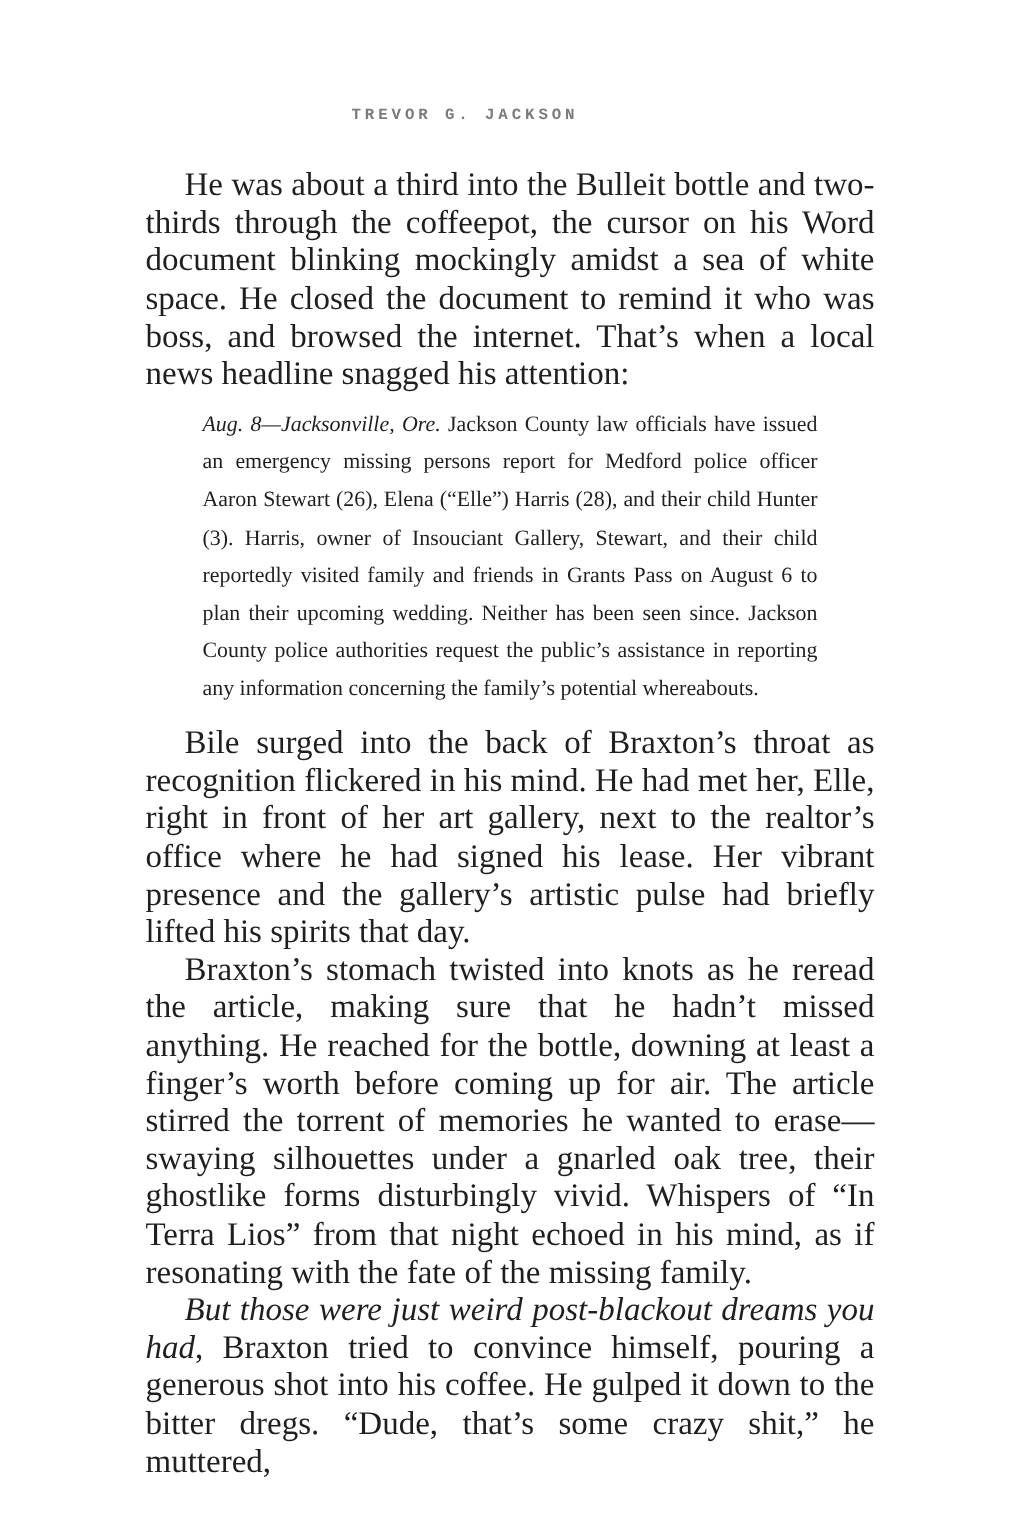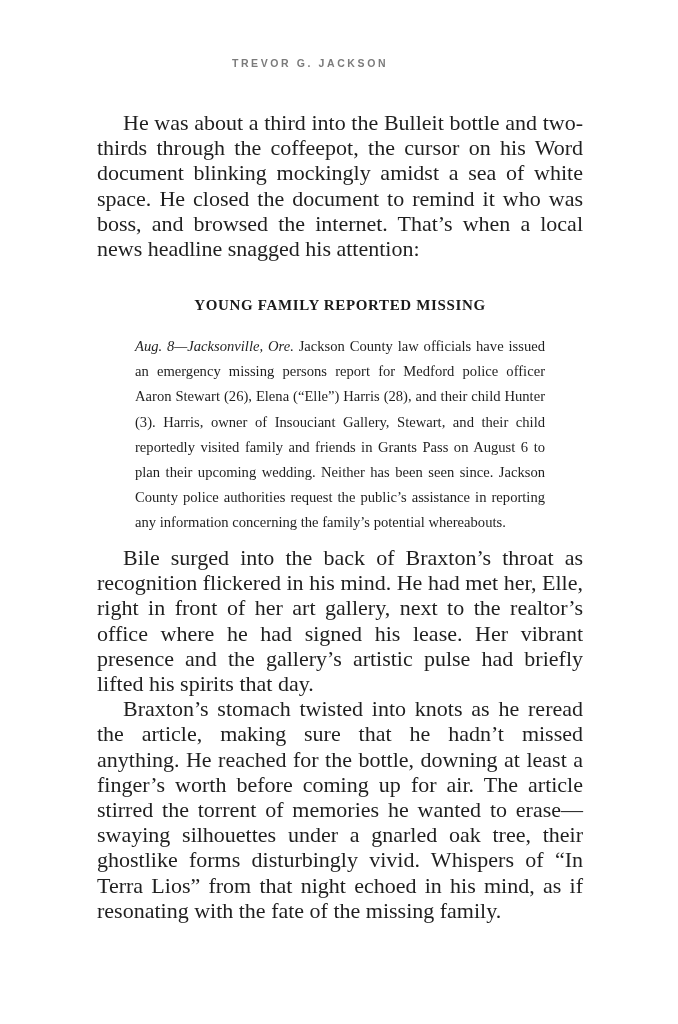--- a/index.html
+++ b/index.html
@@ -21,25 +21,25 @@
     top: 0;
     left: 0;
     width: 678px;
     height: 1024px;
     background: #ffffff;
   }
 
   
   .running-head {
     position: absolute;
-    top: 56px;
+    top: 70px;
     left: 0;
     width: 620px;
     text-align: center;
-    font-family: Liberation Sans, sans-serif;
+    font-family: Liberation Mono, monospace;
     font-weight: bold;
     font-size: 10.5px;
     letter-spacing: 2.6px;
     color: #7b7b7b;
     text-transform: uppercase;
     line-height: 14px;
     white-space: nowrap;
   }
 
   
@@ -121,29 +121,27 @@
 <body>
 
 <div class="page">
 
   <div class="running-head">TREVOR G. JACKSON</div>
 
   <div class="textblock">
 
     <p class="body-para indent">He was about a third into the Bulleit bottle and two-thirds through the coffeepot, the cursor on his Word document blinking mockingly amidst a sea of white space. He closed the document to remind it who was boss, and browsed the internet. That’s when a local news headline snagged his attention:</p>
 
-    <div class="headline-wrap">
-      <p class="article-headline">YOUNG FAMILY REPORTED MISSING</p>
-    </div>
 
     <div class="blockquote">
       <p><span class="dateline">Aug. 8—Jacksonville, Ore.</span><span> Jackson County law officials have issued an emergency missing persons report for Medford police officer Aaron Stewart (26), Elena (“Elle”) Harris (28), and their child Hunter (3). Harris, owner of Insouciant Gallery, Stewart, and their child reportedly visited family and friends in Grants Pass on August 6 to plan their upcoming wedding. Neither has been seen since. Jackson County police authorities request the public’s assistance in reporting any information concerning the family’s potential whereabouts.</span></p>
     </div>
 
     <p class="body-para indent after-quote">Bile surged into the back of Braxton’s throat as recognition flickered in his mind. He had met her, Elle, right in front of her art gallery, next to the realtor’s office where he had signed his lease. Her vibrant presence and the gallery’s artistic pulse had briefly lifted his spirits that day.</p>
 
     <p class="body-para indent">Braxton’s stomach twisted into knots as he reread the article, making sure that he hadn’t missed anything. He reached for the bottle, downing at least a finger’s worth before coming up for air. The article stirred the torrent of memories he wanted to erase—swaying silhouettes under a gnarled oak tree, their ghostlike forms disturbingly vivid. Whispers of “In Terra Lios” from that night echoed in his mind, as if resonating with the fate of the missing family.</p>
 
+    <p class="body-para indent"><em class="runin">But those were just weird post-blackout dreams you had</em><span>, Braxton tried to convince himself, pouring a generous shot into his coffee. He gulped it down to the bitter dregs. “Dude, that’s some crazy shit,” he muttered,</span></p>
 
   </div>
 
 
 </div>
 
 </body></html>

